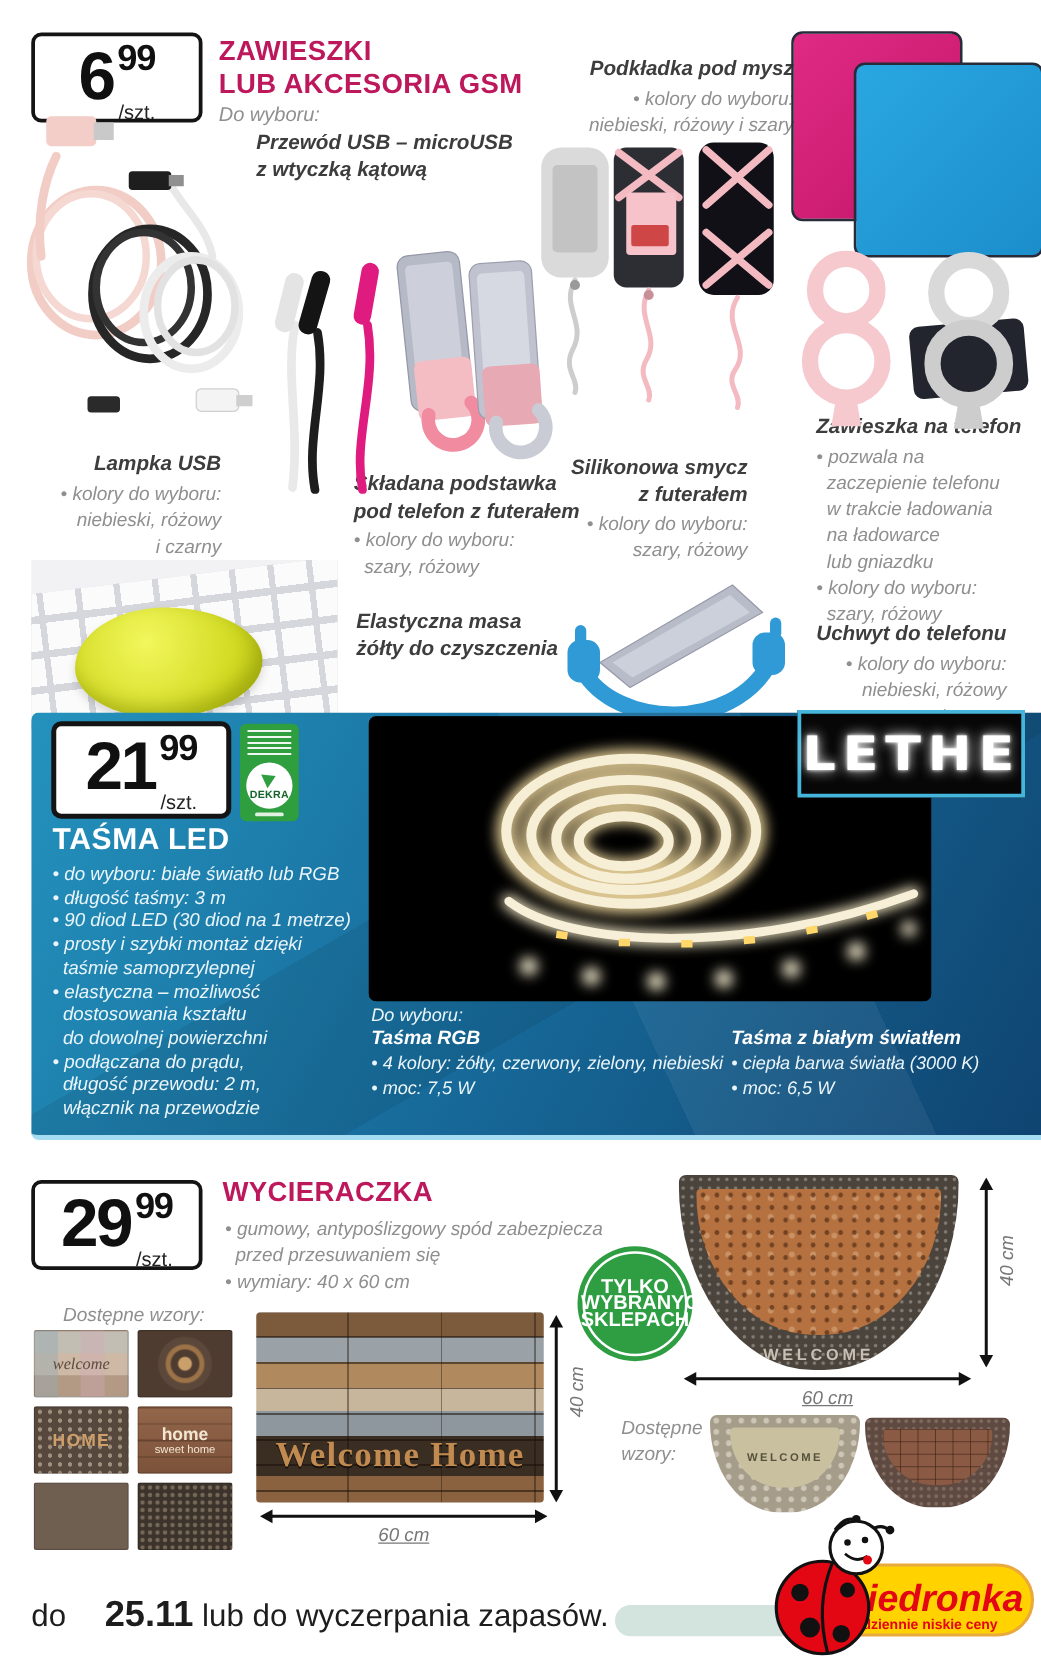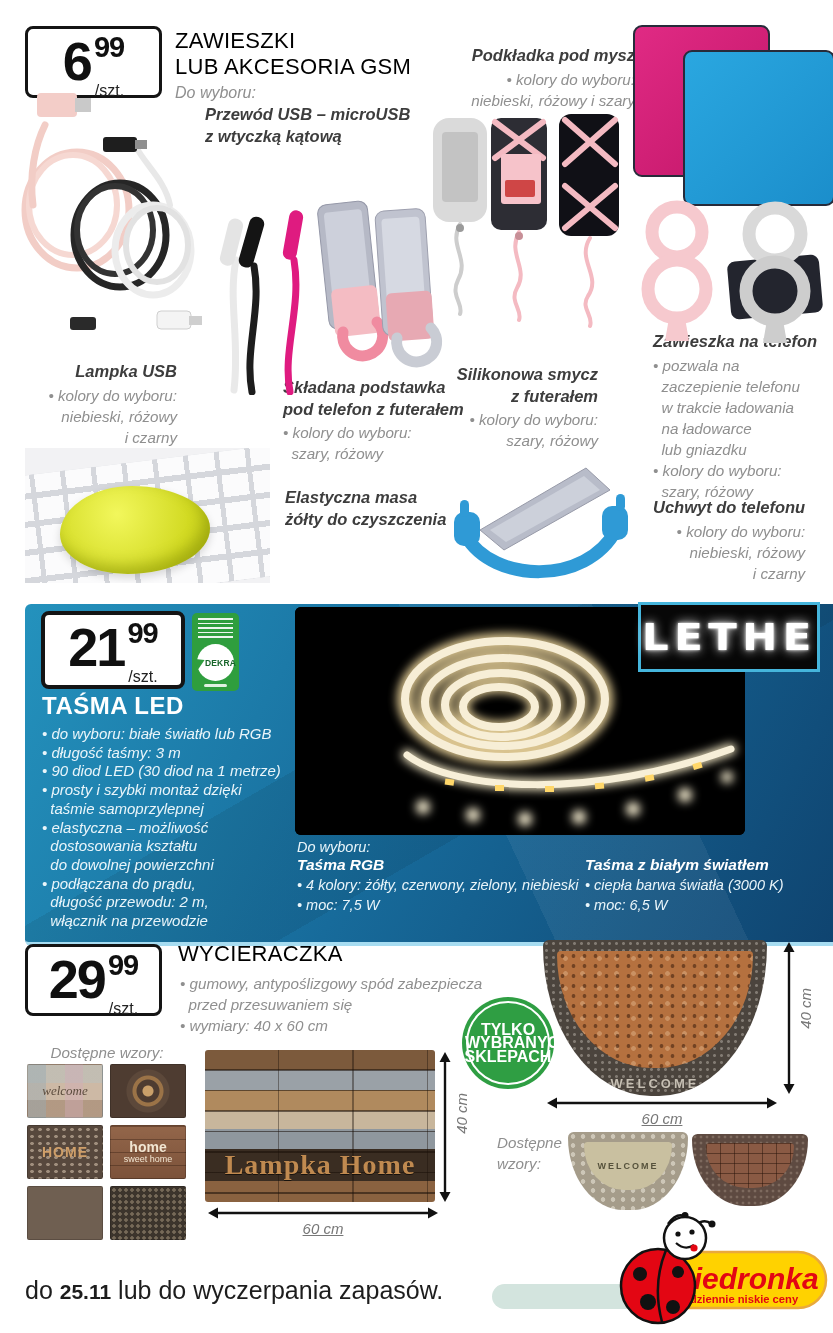--- a/index.html
+++ b/index.html
@@ -4,50 +4,50 @@
 <style>
   html,body{margin:0;padding:0;background:#fff;}
   #page{position:relative;width:833px;height:1333px;background:#fff;overflow:hidden;
         font-family:"Liberation Sans","DejaVu Sans",sans-serif;color:#333;}
   .abs{position:absolute;}
   .pre{white-space:pre;}
   .ta-r{text-align:right;}
   
   .pt{font-style:italic;font-weight:bold;color:#3d3d3d;font-size:16.5px;line-height:21.5px;}
   .pbl{font-style:italic;color:#8f8f8f;font-size:15.2px;line-height:21px;margin-top:2px;}
-  .h1{font-weight:normal;font-size:22px;line-height:26px;color:#000000;letter-spacing:.3px;}
+  .h1{font-weight:bold;font-size:22px;line-height:26px;color:#be185d;letter-spacing:.3px;}
   .sub{font-style:italic;color:#8f8f8f;font-size:16px;}
   
   .price{background:#fff;border:3.5px solid #141414;border-radius:8px;display:flex;
          justify-content:center;align-items:flex-start;padding-top:3px;box-sizing:border-box;}
   .pz{font-weight:bold;font-size:54px;line-height:58px;letter-spacing:-2px;color:#101010;}
   .pcol{display:flex;flex-direction:column;margin-left:3px;margin-top:2px;gap:20px;}
   .pg{font-weight:bold;font-size:29px;line-height:27px;color:#101010;letter-spacing:-1px;}
   .pu{font-size:16px;color:#222;line-height:19px;align-self:flex-end;}
   
-  #led-section{left:25px;top:604px;width:808px;height:338px;border-radius:6px 0 0 6px;
+  #led-section{left:25px;top:570px;width:808px;height:338px;border-radius:6px 0 0 6px;
     background:linear-gradient(118deg,#2492bd 0%,#176b9b 48%,#0f4470 100%);
     border-bottom:4px solid #a6dcf1;}
   #led-section::before{content:"";position:absolute;inset:0;pointer-events:none;
     background:linear-gradient(65deg,transparent 55%,rgba(255,255,255,.06) 55% 75%,transparent 75%),
                linear-gradient(150deg,transparent 40%,rgba(0,0,0,.08) 40% 60%,transparent 60%);}
   .led-title{font-weight:bold;font-size:24px;color:#fff;letter-spacing:.5px;}
   .led-bullets{font-style:italic;color:#e9f5fa;font-size:15px;line-height:18.7px;}
   .led-sub-t{font-style:italic;font-weight:bold;color:#fff;font-size:15.5px;line-height:19px;}
   .led-sub-b{font-style:italic;color:#e9f5fa;font-size:14.5px;line-height:19.5px;margin-top:2px;}
   .led-photo{background:#000;border-radius:6px;overflow:hidden;}
   .lethe{background:#070707;border:3px solid #45b5dc;display:flex;align-items:center;justify-content:center;}
   .lethe span{font-family:"DejaVu Sans",sans-serif;font-size:38px;font-weight:bold;color:#fff;
     letter-spacing:5px;transform:scaleX(1.1);text-shadow:0 0 10px rgba(255,255,255,.95),0 0 3px #fff;}
   
   .dekra{width:47px;height:78px;background:#2f9e3e;border-radius:5px;padding:5px 3px 2px;box-sizing:border-box;}
   .dekra-lines{height:22px;margin:0 3px;
     background:repeating-linear-gradient(180deg,rgba(255,255,255,.92) 0 1.7px,transparent 1.7px 4.6px);}
   .dekra-circle{width:37px;height:37px;background:#fff;border-radius:50%;margin:4px auto 0;
-    display:flex;flex-direction:row;align-items:center;justify-content:center;}
+    display:flex;flex-direction:column;align-items:center;justify-content:center;}
   .dekra-arrow{width:0;height:0;border-left:10px solid #2f9e3e;border-top:6px solid transparent;
     border-bottom:6px solid transparent;transform:rotate(-25deg);margin-bottom:1px;}
   .dekra-word{font-size:8.5px;font-weight:bold;color:#17652a;letter-spacing:.2px;}
   .dekra-scrib{height:3px;margin:3px 9px 0;background:rgba(255,255,255,.85);border-radius:2px;}
   
   .pad{border-radius:9px;border:2px solid #272b3a;position:absolute;}
   
   .gel-photo{background:#f2f2f4;overflow:hidden;}
   .keyboard{position:absolute;left:-15px;top:12px;width:290px;height:130px;transform:rotate(-7deg);
     background-color:#d5d7dc;
@@ -118,21 +118,21 @@
       radial-gradient(circle at 82% 22%,#d3c0ab 0 6px,transparent 7px),
       radial-gradient(circle at 40% 78%,#a89079 0 7px,transparent 8px),
       radial-gradient(circle at 10% 75%,#bda audience88 0 5px,transparent 6px);}
   .t6{background-color:#3c342c;
     background-image:radial-gradient(circle,rgba(205,185,155,.4) 1.5px,transparent 2px);background-size:6px 6px;}
   
   .dimv{writing-mode:vertical-rl;transform:rotate(180deg);font-style:italic;color:#777;font-size:15px;}
   .dimh{font-style:italic;color:#777;font-size:15px;text-align:center;text-decoration:underline;}
   
   .validity{font-size:25px;color:#1d1d1d;}
-  .validity .vd{font-weight:bold;font-size:21px;}
+  .validity .vd{font-weight:bold;font-size:29px;margin-left:24px;}
   .pill{background:#d3e4de;border-radius:13px;}
 </style>
 </head>
 <body>
 
 <div id="page">
 
   <div class="abs price" style="left:25px;top:26px;width:137px;height:72px;">
     <span class="pz">6</span>
     <span class="pcol">
@@ -415,21 +415,21 @@
     </div>
     <div class="thumb t4">
       <span class="b1">home</span>
       <span class="b2">sweet home</span>
     </div>
     <div class="thumb t5"></div>
     <div class="thumb t6"></div>
   </div>
 
   <div class="abs wh-mat" style="left:205px;top:1050px;width:230px;height:152px;">
-    <div class="wh-text">Lampka Home</div>
+    <div class="wh-text">Welcome Home</div>
   </div>
 
   <div class="abs" style="left:438px;top:1052px;">
     <svg width="14" height="150" viewBox="0 0 14 150">
       <line x1="7" y1="8" x2="7" y2="142" stroke="#111" stroke-width="2.4"></line>
       <polygon points="7,0 1.5,10 12.5,10" fill="#111"></polygon>
       <polygon points="7,150 1.5,140 12.5,140" fill="#111"></polygon>
     </svg>
   </div>
   <div class="abs dimv" style="left:453px;top:1093px;">40 cm</div>

